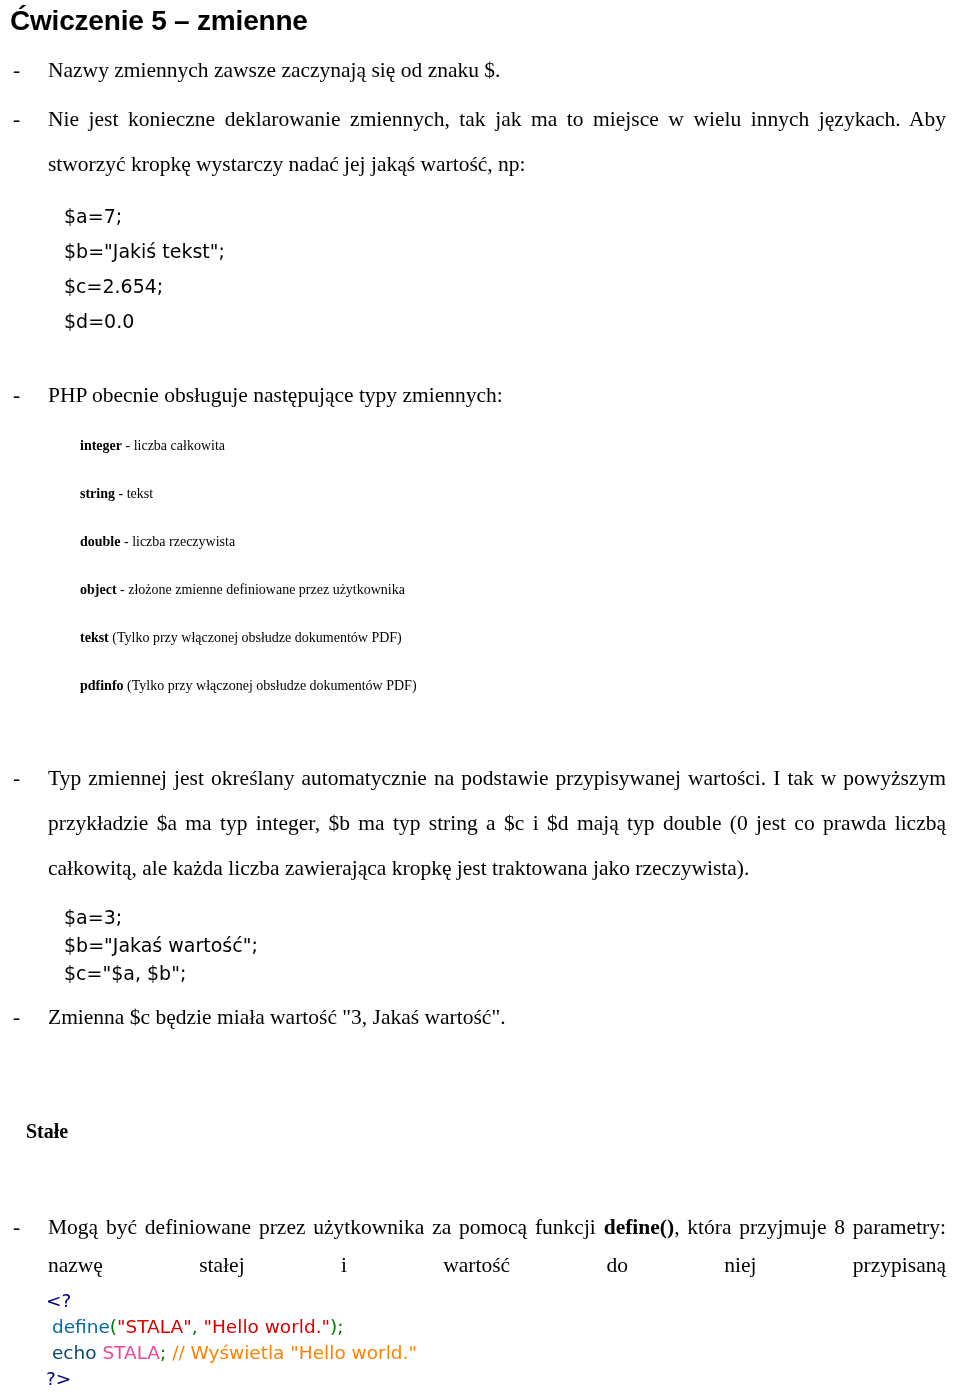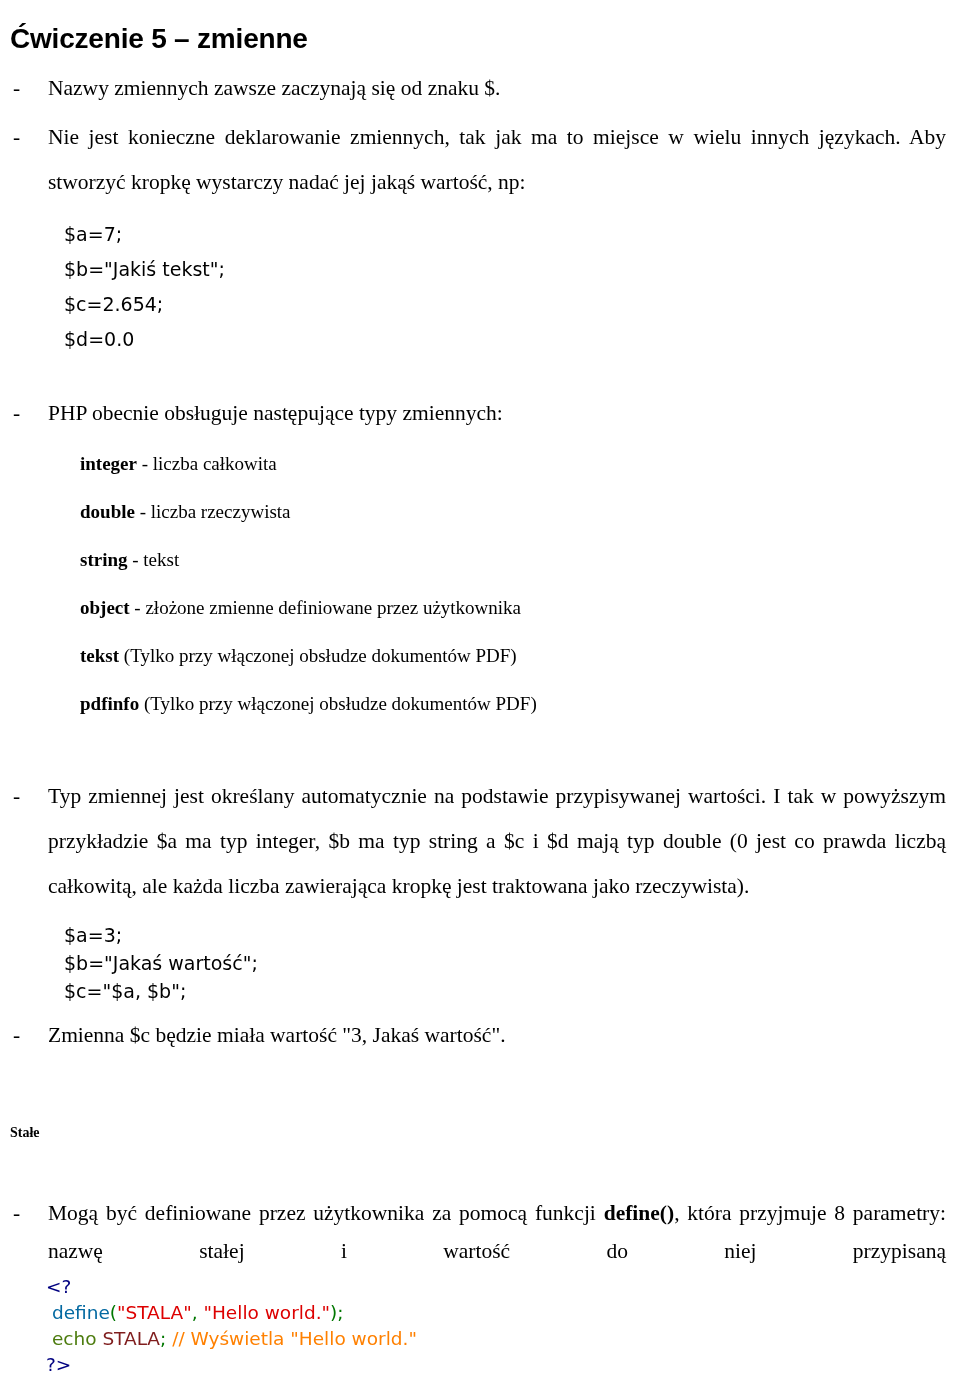--- a/index.html
+++ b/index.html
@@ -25,21 +25,21 @@
     padding: 0 14px 0 8px;
   }
 
   
   .doc-title {
     font-family: "Liberation Sans", "DejaVu Sans", sans-serif;
     font-weight: bold;
     font-size: 28px;
     line-height: 34px;
     letter-spacing: -0.2px;
-    margin: 22px 0 10px 0;
+    margin: 4px 0 10px 0;
     padding-left: 2px;
   }
 
   
   .bullet {
     position: relative;
     padding-left: 40px;
     margin: 0 0 4px 0;
     font-size: 21.5px;
     line-height: 45px;
@@ -75,52 +75,52 @@
   }
   .code.tight { line-height: 28px; }
 
   
   .typelist {
     margin: 0;
     padding: 0 0 0 72px;
     list-style: none;
   }
   .typelist li {
-    font-size: 19px;
+    font-size: 14px;
     line-height: 48px;
     white-space: nowrap;
   }
   .typelist b { font-weight: bold; }
 
   
   .section-head {
     font-family: "Liberation Serif", "DejaVu Serif", serif;
     font-weight: bold;
-    font-size: 14px;
+    font-size: 20px;
     line-height: 30px;
-    margin: 0;
+    margin: 16px;
     padding-left: 2px;
   }
 
   
   .phpcode {
     font-family: "DejaVu Sans", "Liberation Sans", sans-serif;
     font-size: 18.5px;
     line-height: 26px;
     white-space: pre;
     padding-left: 38px;
     margin: 0;
   }
   .phpcode .ln { display: block; }
   .tok-tag   { color: #000080; }
   .tok-fn    { color: #0369a1; }
   .tok-punc  { color: #007700; }
   .tok-str   { color: #DD0000; }
-  .tok-kw    { color: #4d7c0f; }
-  .tok-const { color: #7f1d1d; }
+  .tok-kw    { color: #0c4a6e; }
+  .tok-const { color: #ec4899; }
   .tok-cmt   { color: #FF8000; }
 
   .sp-8  { height: 8px; }
   .sp-34 { height: 34px; }
   .sp-46 { height: 46px; }
   .sp-56 { height: 56px; }
 </style>
 </head>
 <body>
 
@@ -147,22 +147,22 @@
 
   <div class="sp-34"></div>
 
   <div class="bullet nojust">
     <span class="dash">-</span>
     <span class="txt">PHP obecnie obsługuje następujące typy zmiennych:</span>
   </div>
 
   <ul class="typelist">
     <li><b>integer</b> <span>- liczba całkowita</span></li>
+    <li><b>string</b> <span>- tekst</span></li>
     <li><b>double</b> <span>- liczba rzeczywista</span></li>
-    <li><b>string</b> <span>- tekst</span></li>
     <li><b>object</b> <span>- złożone zmienne definiowane przez użytkownika</span></li>
     <li><b>tekst</b> <span>(Tylko przy włączonej obsłudze dokumentów PDF)</span></li>
     <li><b>pdfinfo</b> <span>(Tylko przy włączonej obsłudze dokumentów PDF)</span></li>
   </ul>
 
   <div class="sp-46"></div>
 
   <div class="bullet">
     <span class="dash">-</span>
     <span class="txt">Typ zmiennej jest określany automatycznie na podstawie przypisywanej wartości. I tak w powyższym przykładzie $a ma typ integer, $b ma typ string a $c i $d mają typ double (0 jest co prawda liczbą całkowitą, ale każda liczba zawierająca kropkę jest traktowana jako rzeczywista).</span>

